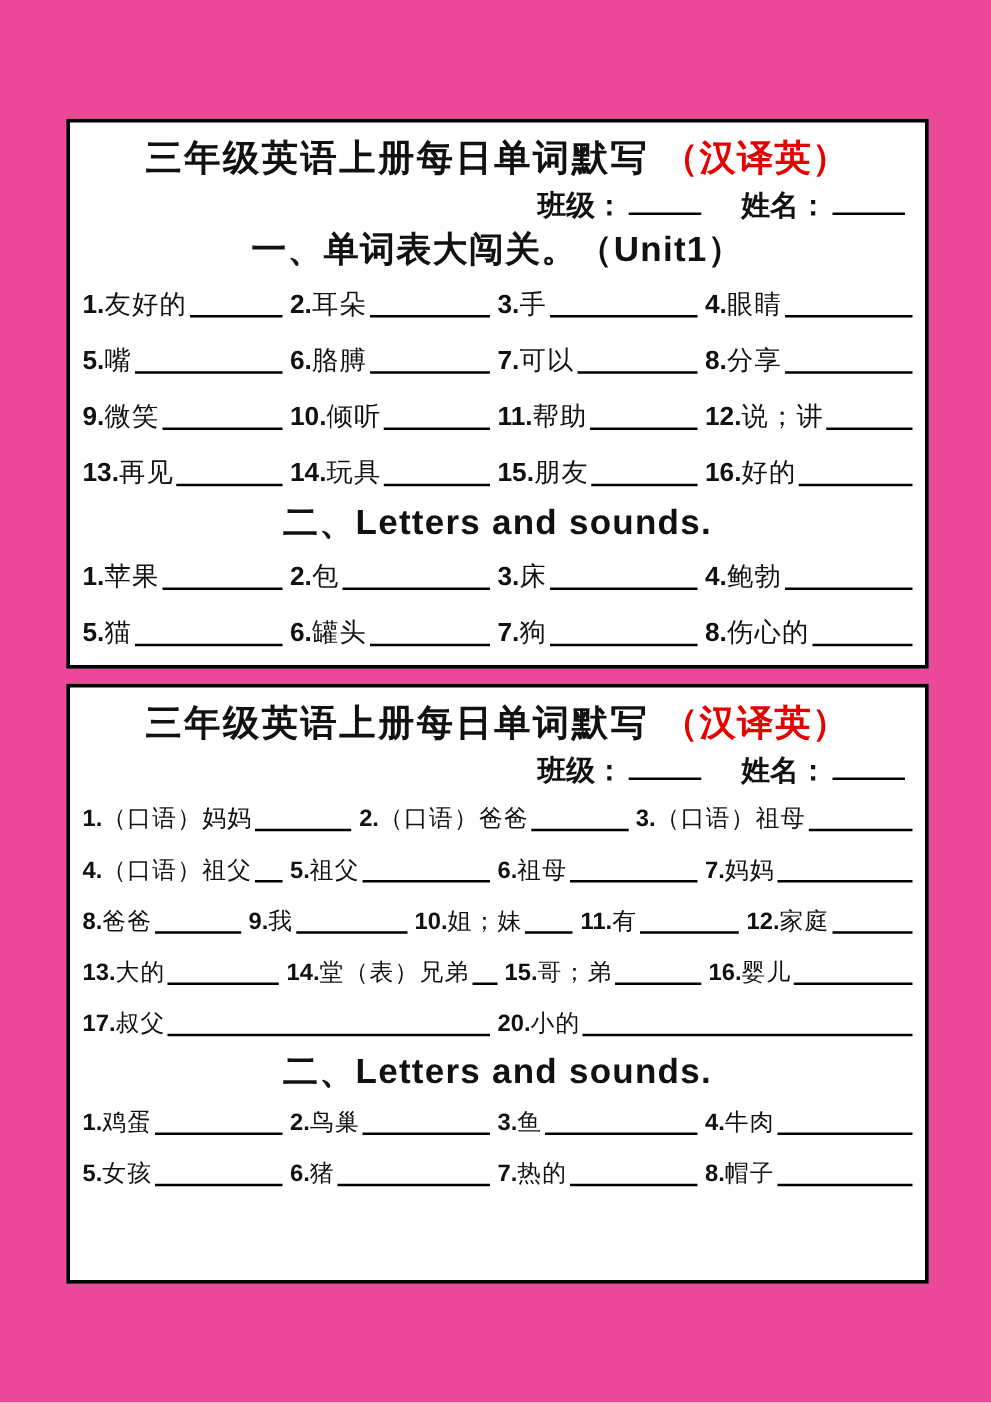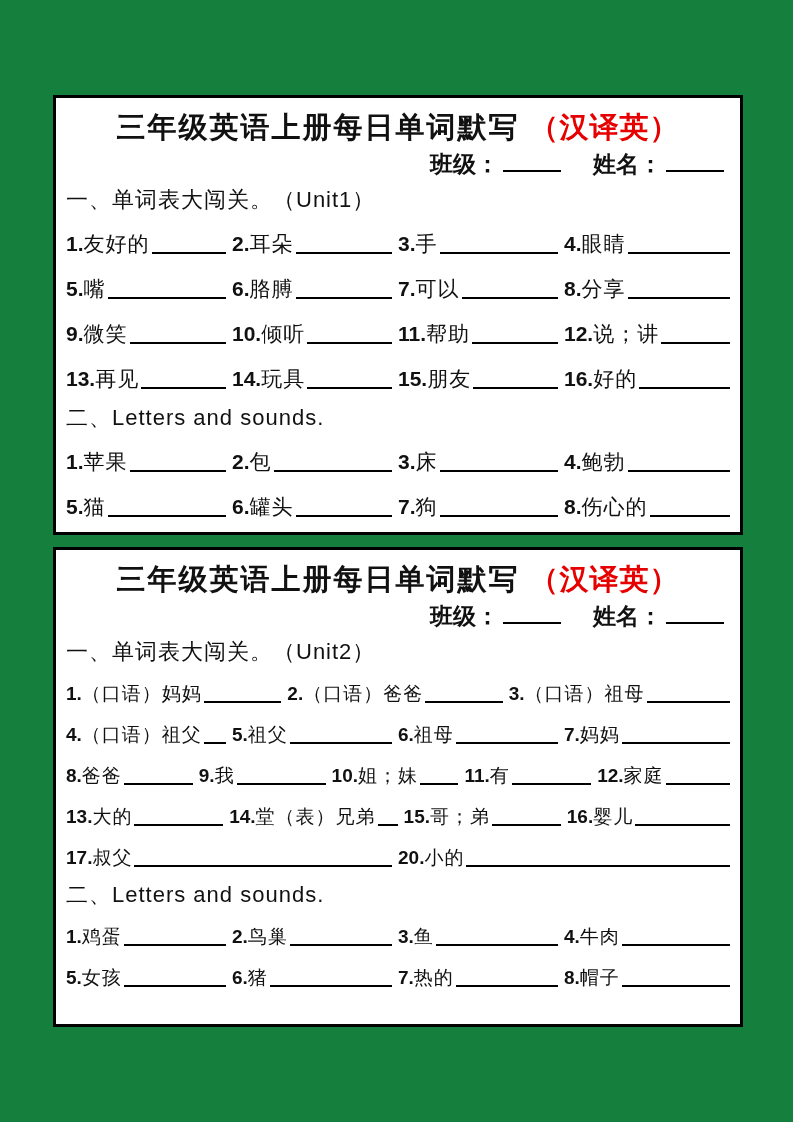--- a/index.html
+++ b/index.html
@@ -2,21 +2,21 @@
 <html><head>
 <meta charset="utf-8">
 <style>
   * { margin: 0; padding: 0; box-sizing: border-box; }
   html, body {
     width: 793px; height: 1122px;
     background: #ffffff;
     font-family: "Liberation Sans", "DejaVu Sans", sans-serif;
     color: #111111;
   }
-  .page { position: relative; width: 793px; height: 1122px; background: #15803d; overflow: hidden; }
+  .page { position: relative; width: 793px; height: 1122px; background: #ec4899; overflow: hidden; }
 
   .sheet {
     position: absolute;
     left: 53px;
     width: 690px;
     background: #ffffff;
     border: 3px solid #000000;
     padding: 8px 10px 0 10px;
   }
   .sheet.first  { top: 95px;  height: 440px; }
@@ -44,25 +44,26 @@
     display: inline-block;
     width: 58px;
     height: 1em;
     border-bottom: 2px solid #000000;
     margin: 0 4px;
     vertical-align: baseline;
   }
   .meta-gap { display: inline-block; width: 28px; }
 
   .section-heading {
-    font-size: 22px;
-    font-weight: normal;
+    font-size: 28px;
+    font-weight: bold;
     line-height: 36px;
     margin-top: 2px;
     letter-spacing: 1px;
+    text-align: center;
   }
 
   .word-row {
     display: flex;
     align-items: flex-end;
     width: 100%;
   }
   .sheet.first  .word-row { height: 45px; padding-bottom: 7px; }
   .sheet.second .word-row { height: 41px; padding-bottom: 6px; }
 
@@ -229,21 +230,20 @@
           </span>
         </div>
       </div>
   </section>
 
   <section class="sheet second">
     <h1 class="sheet-title"><span>三年级英语上册每日单词默写</span> <span class="red">（汉译英）</span></h1>
 
     <div class="meta-line"><span>班级：</span><span class="meta-blank"></span><span class="meta-gap"></span><span>姓名：</span><span class="meta-blank"></span></div>
 
-    <h2 class="section-heading">一、单词表大闯关。（Unit2）</h2>
     <div>
         <div class="word-row">
           <span class="word-item">
             <span class="word-num">1.</span>
             <span class="word-label">（口语）妈妈</span>
             <span class="answer-blank"></span>
           </span>
           <span class="word-item">
             <span class="word-num">2.</span>
             <span class="word-label">（口语）爸爸</span>

